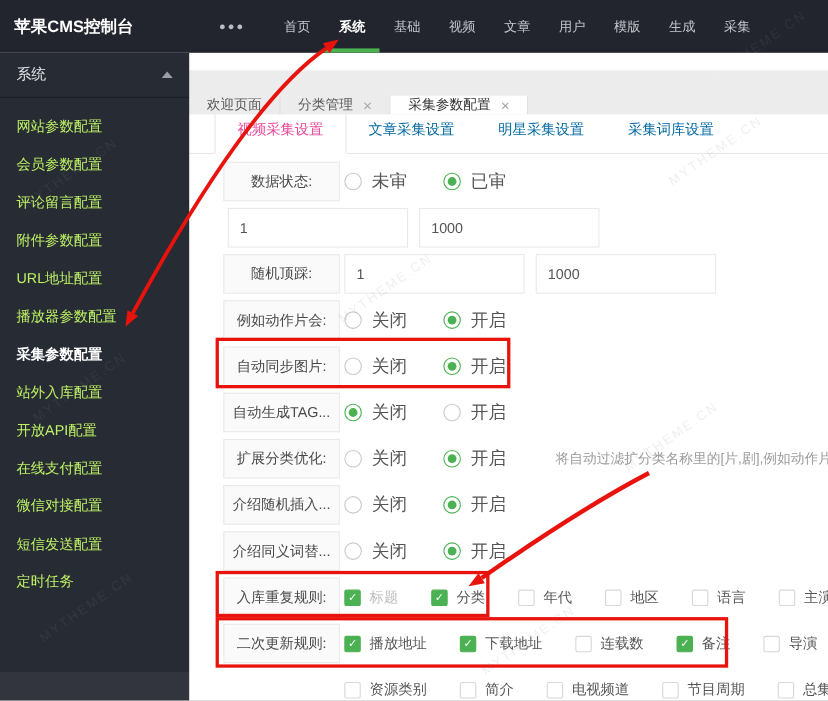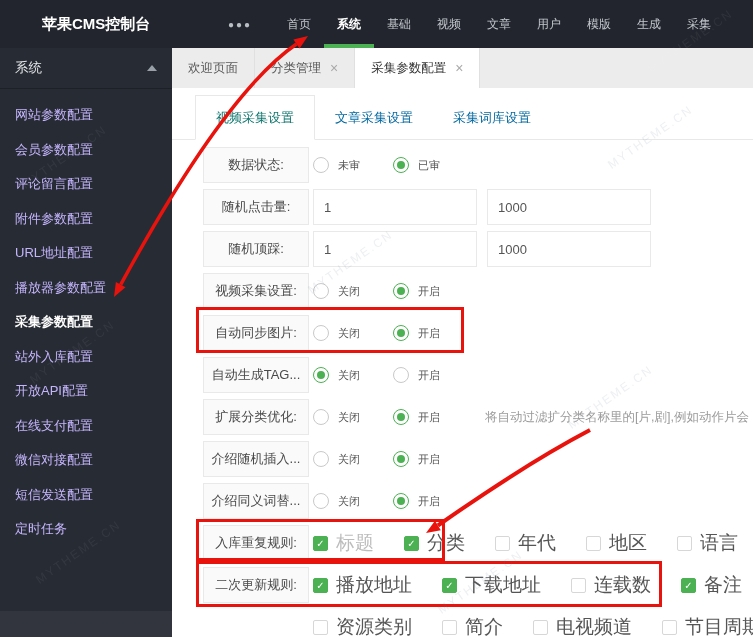--- a/index.html
+++ b/index.html
@@ -1,75 +1,75 @@
 <!DOCTYPE html>
 <html><head>
 <meta charset="utf-8">
 <style>
   html,body{margin:0;padding:0;background:#888;}
   .page{position:relative;width:753px;height:637px;overflow:hidden;background:#fff;
         font-family:"Liberation Sans","DejaVu Sans",sans-serif;-webkit-font-smoothing:antialiased;}
   
   .topnav{position:absolute;left:0;top:0;width:753px;height:48px;background:#22252d;
-          display:flex;align-items:center;overflow:hidden;z-index:10;justify-content:center;}
+          display:flex;align-items:center;overflow:hidden;z-index:10;}
   .logo{color:#fff;font-weight:bold;font-size:15px;padding-left:13px;width:160px;flex:0 0 auto;}
   .nav-dots{color:#b9bdc4;font-size:10px;letter-spacing:2px;margin:0 22px 0 26px;flex:0 0 auto;}
   .nav-items{display:flex;align-items:center;height:48px;}
   .nav-item{position:relative;color:#c3c7cd;font-size:12px;height:48px;line-height:48px;
             margin:0 13px;white-space:nowrap;cursor:pointer;}
   .nav-item.active{color:#fff;font-weight:bold;}
   .nav-item.active::after{content:"";position:absolute;left:-13px;right:-13px;bottom:0;height:4px;background:#4cb153;}
   
   .sidebar{position:absolute;left:0;top:48px;width:172px;bottom:0;background:#272b34;z-index:5;overflow:hidden;}
   .side-header{height:40px;display:flex;align-items:center;justify-content:space-between;
                padding:0 15px;color:#e3e5e8;font-size:13.5px;border-bottom:1px solid rgba(0,0,0,.25);cursor:pointer;}
   .tri-up{width:0;height:0;border-left:5px solid transparent;border-right:5px solid transparent;
           border-bottom:6px solid #9aa0a8;}
   .side-items{padding-top:9px;}
-  .side-item{height:34.5px;line-height:34.5px;padding-left:15px;color:#c4b5fd;font-size:13px;
+  .side-item{height:34.5px;line-height:34.5px;padding-left:15px;color:#bef264;font-size:13px;
              white-space:nowrap;cursor:pointer;}
   .side-item.active{color:#fff;font-weight:bold;}
   .side-footer{position:absolute;left:0;right:0;bottom:0;height:26px;background:rgba(255,255,255,.05);}
   
-  .tabstrip{position:absolute;left:172px;top:48px;right:0;height:40px;background:#ececec;
-            display:flex;z-index:4;overflow:hidden;}
+  .tabstrip{position:absolute;left:172px;top:64px;right:0;height:40px;background:#ececec;
+            display:flex;z-index:4;overflow:hidden;align-items:flex-end;}
   .tab{display:flex;align-items:center;gap:9px;padding:0 16px;font-size:12.5px;color:#5a5a5a;
        border-right:1px solid #e0e0e0;cursor:pointer;white-space:nowrap;}
   .tab.active{background:#fff;color:#333;}
   .tab-close{color:#a9a9a9;font-size:14px;line-height:1;cursor:pointer;}
   
   .content{position:absolute;left:172px;top:88px;right:0;bottom:0;background:#fff;overflow:hidden;}
   .inner-tabs{display:flex;align-items:flex-end;height:52px;border-bottom:1px solid #e8e8e8;
               padding-left:23px;box-sizing:border-box;}
   .itab{padding:0 20px;line-height:43px;font-size:13px;color:#0369a1;cursor:pointer;white-space:nowrap;}
   .itab.active{background:#fff;border:1px solid #e8e8e8;border-bottom:1px solid #fff;
-               margin-bottom:-1px;color:#0f766e;}
+               margin-bottom:-1px;color:#ec4899;}
   .form{padding:7px 0 0 31px;}
   .row{display:flex;align-items:center;margin-bottom:6px;min-height:36px;position:relative;}
   .row-label{width:106px;height:36px;flex:0 0 auto;border:1px solid #e9e9e9;background:#fafafa;
              display:flex;align-items:center;justify-content:center;font-size:13px;color:#494949;
              box-sizing:border-box;}
   .row-label.empty{border-color:transparent;background:transparent;}
   .row-controls{display:flex;align-items:center;margin-left:4px;flex-wrap:nowrap;}
   .opt{display:flex;align-items:center;}
   .radio{width:16px;height:16px;border-radius:50%;border:1px solid #c9c9c9;background:#fff;
          box-sizing:border-box;margin-right:9px;position:relative;cursor:pointer;flex:0 0 auto;}
   .radio.on{border-color:#4cb153;}
   .radio.on::after{content:"";position:absolute;left:3px;top:3px;right:3px;bottom:3px;
                    border-radius:50%;background:#4cb153;}
-  .radio-label{font-size:11px;color:#555;margin-right:33px;white-space:nowrap;}
+  .radio-label{font-size:16px;color:#555;margin-right:33px;white-space:nowrap;}
   .inp{width:164px;height:36px;border:1px solid #e9e9e9;box-sizing:border-box;font-size:13px;
        color:#555;padding:0 10px;margin-right:10px;outline:none;
        font-family:"Liberation Sans","DejaVu Sans",sans-serif;}
   .cb-item{display:flex;align-items:center;}
   .cb{width:15px;height:15px;border:1px solid #d7d7d7;border-radius:2px;background:#fff;
       box-sizing:border-box;margin-right:8px;display:flex;align-items:center;justify-content:center;
       font-size:10px;color:#fff;cursor:pointer;flex:0 0 auto;}
   .cb.on{background:#4cb153;border-color:#4cb153;}
-  .cb-label{font-size:19px;color:#555;margin-right:30px;white-space:nowrap;}
+  .cb-label{font-size:13px;color:#555;margin-right:30px;white-space:nowrap;}
   .cb-item.disabled .cb-label{color:#bcbcbc;}
   .row-note{font-size:12.5px;color:#9b9b9b;margin-left:12px;white-space:nowrap;}
   
   .hl-a::before,.hl-b::before,.hl-c::before{content:"";position:absolute;border:3px solid #e8130c;
       pointer-events:none;z-index:6;}
   .hl-a::before{left:-7px;top:-8px;width:262px;height:40px;}
   .hl-b::before{left:-7px;top:-6px;width:243px;height:36px;}
   .hl-c::before{left:-7px;top:-6px;width:460px;height:40px;}
   
   .anno{position:absolute;left:0;top:0;width:753px;height:637px;z-index:50;pointer-events:none;}
@@ -135,52 +135,52 @@
         <span>采集参数配置</span>
         <span class="tab-close">×</span>
       </div>
     </div>
 
   <div class="content">
 
     <div class="inner-tabs">
         <div class="itab active">视频采集设置</div>
         <div class="itab">文章采集设置</div>
+        <div class="itab">明星采集设置</div>
         <div class="itab">采集词库设置</div>
       </div>
     <div class="form">
         <div class="row">
           <div class="row-label">数据状态:</div>
           <div class="row-controls">
             <span class="opt">
               <span class="radio"></span>
               <span class="radio-label">未审</span>
             </span>
             <span class="opt">
               <span class="radio on"></span>
               <span class="radio-label">已审</span>
             </span>
           </div>
         </div>
         <div class="row">
-          <div class="row-label">随机点击量:</div>
           <div class="row-controls">
             <input class="inp" type="text" value="1" style="">
             <input class="inp" type="text" value="1000" style="">
           </div>
         </div>
         <div class="row">
           <div class="row-label">随机顶踩:</div>
           <div class="row-controls">
             <input class="inp" type="text" value="1" style="">
             <input class="inp" type="text" value="1000" style="">
           </div>
         </div>
         <div class="row">
-          <div class="row-label">视频采集设置:</div>
+          <div class="row-label">例如动作片会:</div>
           <div class="row-controls">
             <span class="opt">
               <span class="radio"></span>
               <span class="radio-label">关闭</span>
             </span>
             <span class="opt">
               <span class="radio on"></span>
               <span class="radio-label">开启</span>
             </span>
           </div>

